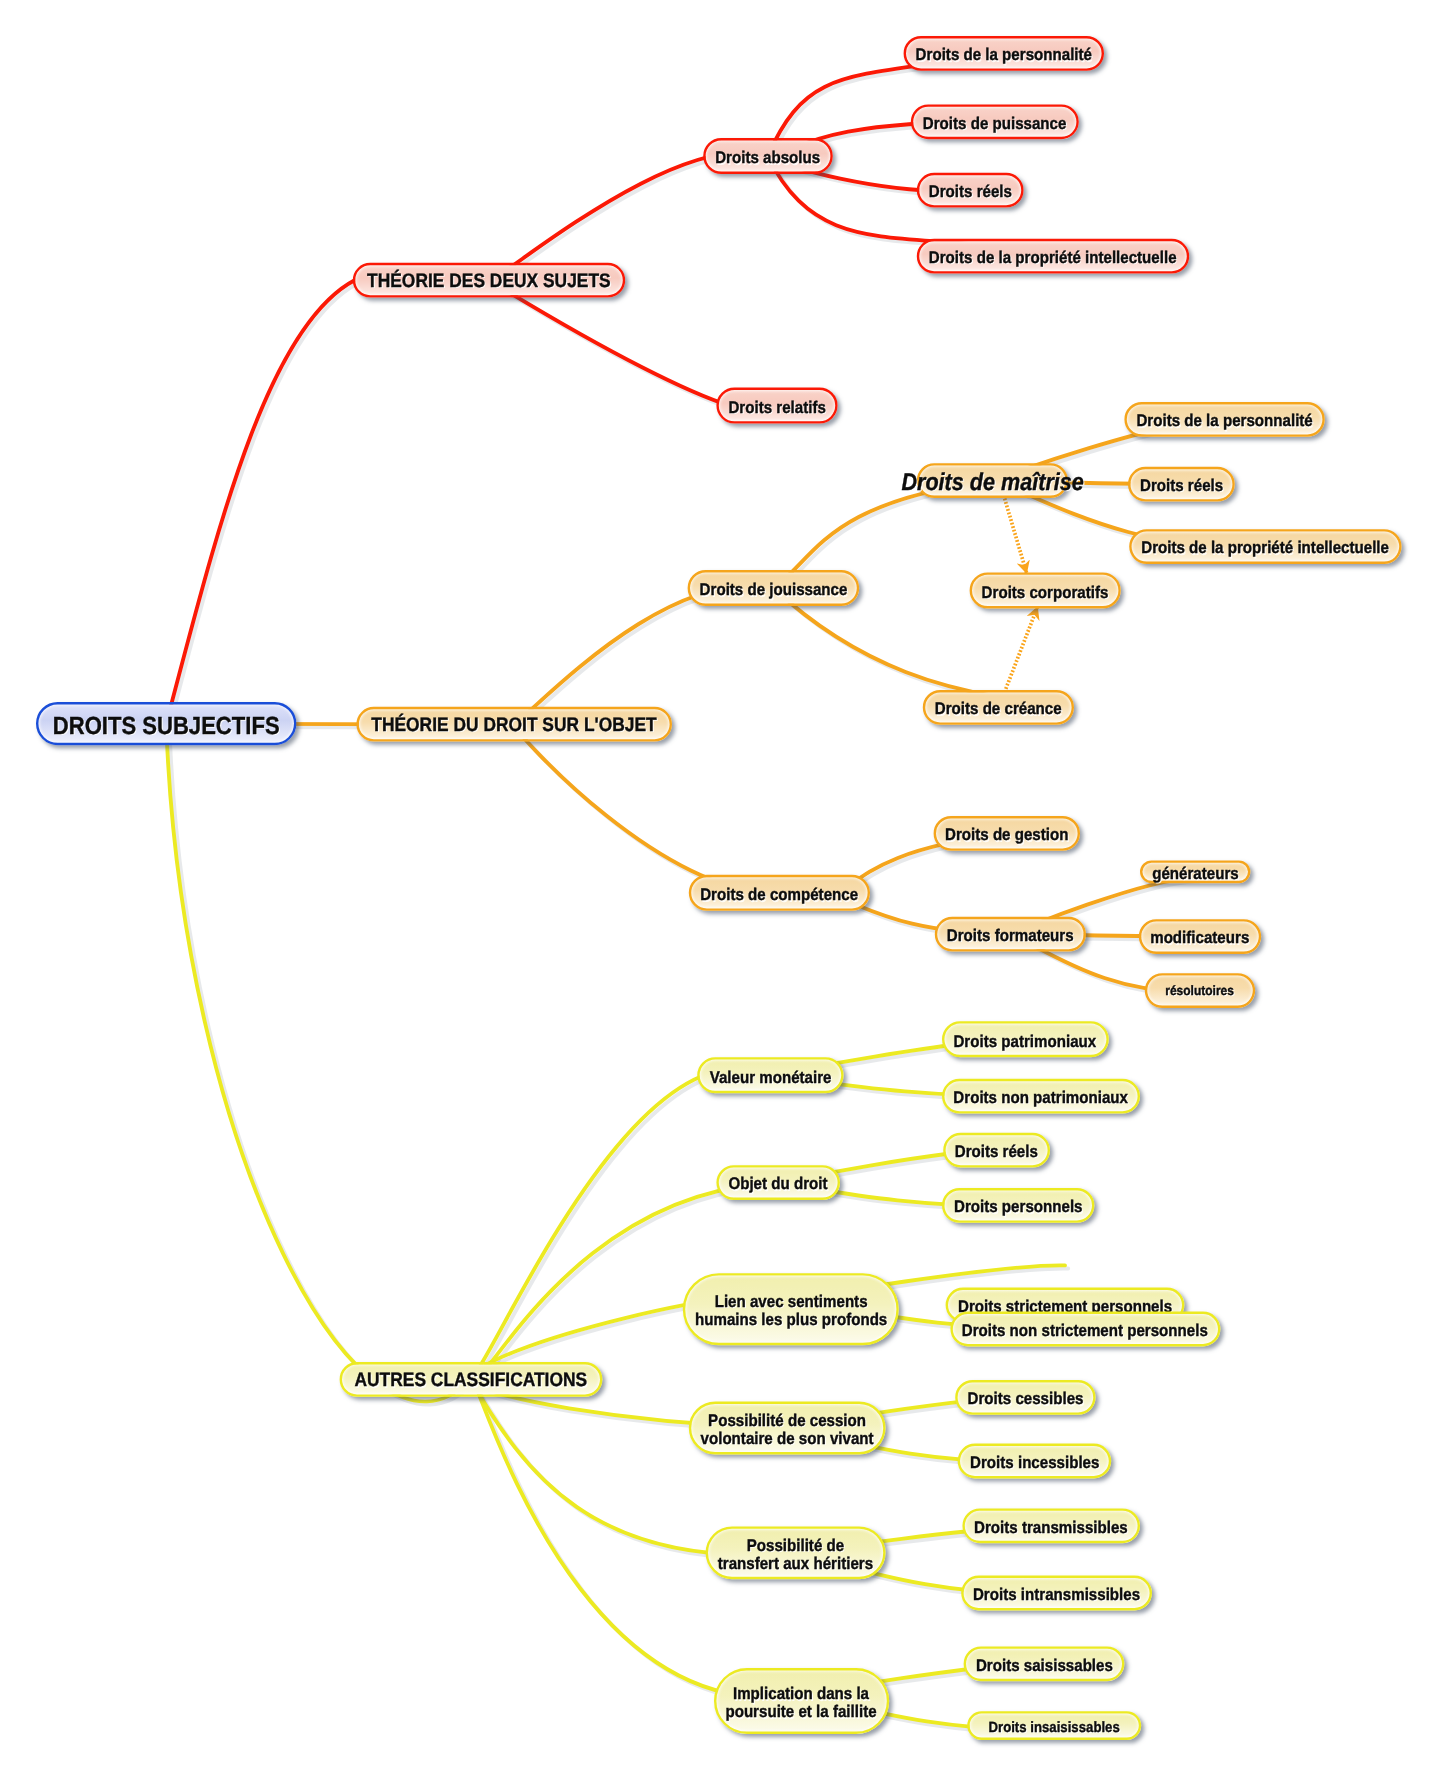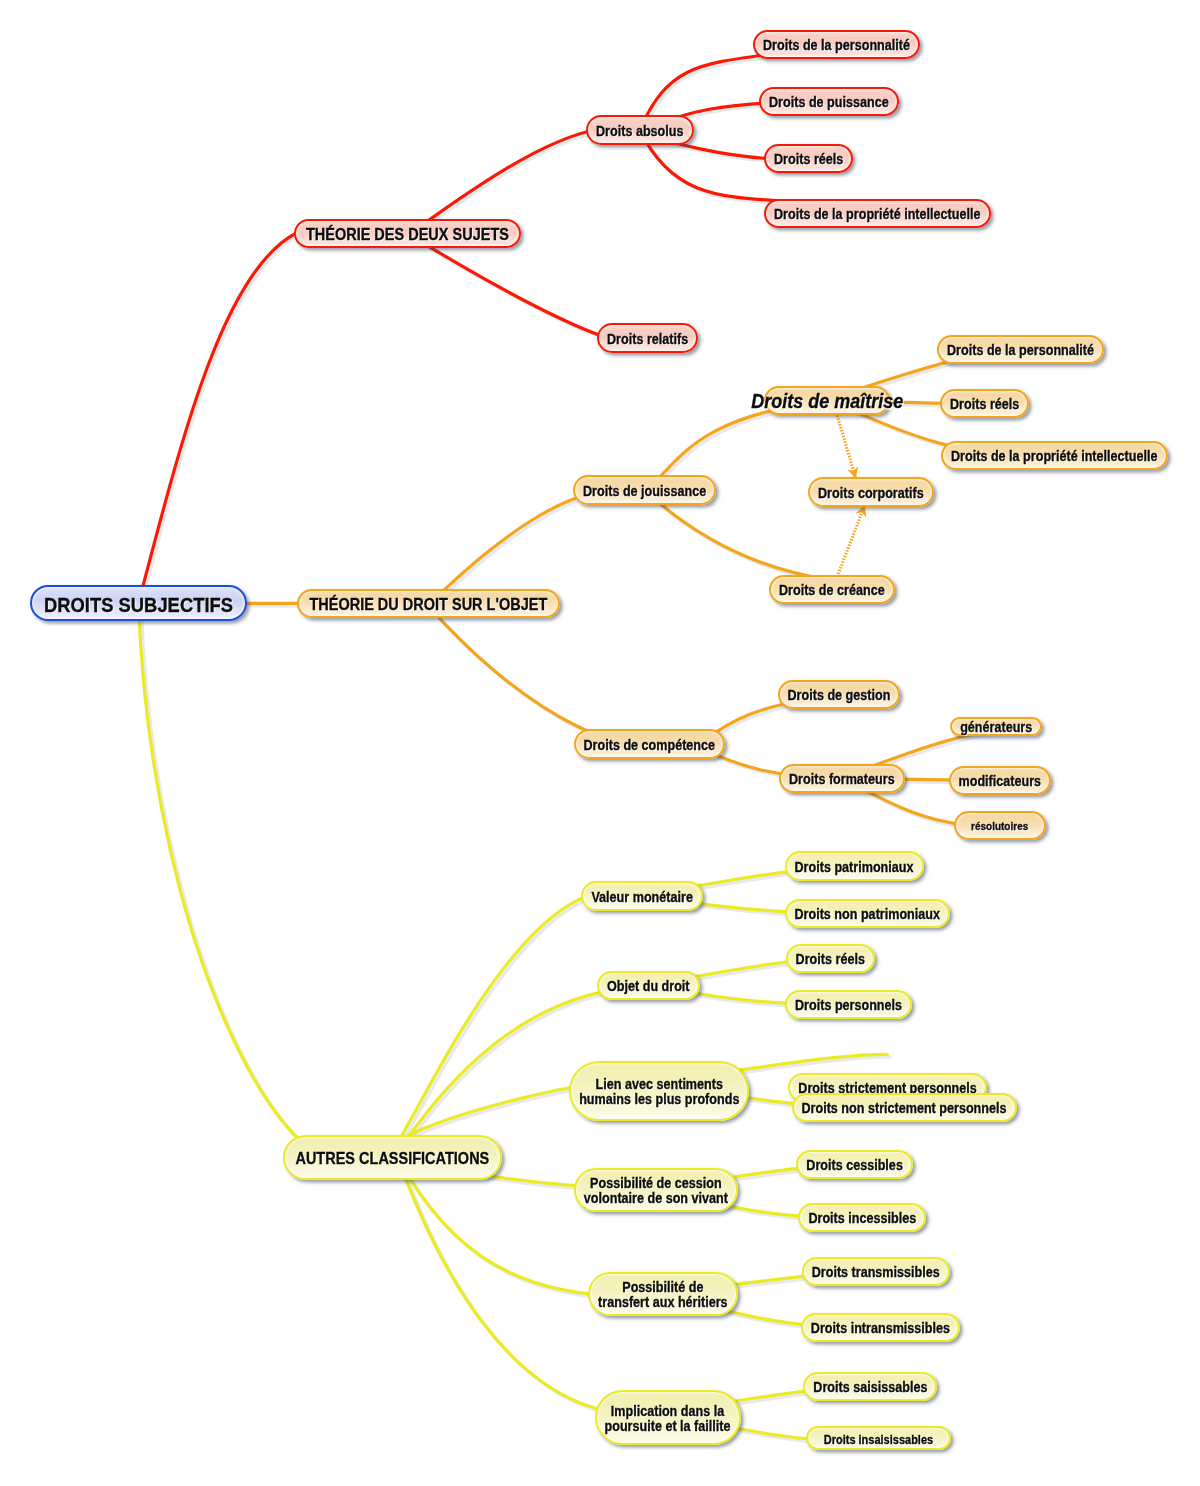--- a/index.html
+++ b/index.html
@@ -141,21 +141,21 @@
   <div class="node n-orange" style="left:940px;top:388.8px;width:89.3px;height:29.4px;font-size:12.6px;"><span class="nl">Droits réels</span></div>
   <div class="node n-orange" style="left:941px;top:440.8px;width:226.5px;height:29.4px;font-size:12.6px;"><span class="nl">Droits de la propriété intellectuelle</span></div>
   <div class="node n-orange" style="left:808px;top:477.3px;width:125.7px;height:29.4px;font-size:12.6px;justify-content:center;"><span class="nl">Droits corporatifs</span></div>
   <div class="node n-orange" style="left:769px;top:574.8px;width:125.7px;height:29.4px;font-size:12.6px;"><span class="nl">Droits de créance</span></div>
   <div class="node n-orange" style="left:573.5px;top:729.4499999999999px;width:151.6px;height:29.4px;font-size:12.6px;"><span class="nl">Droits de compétence</span></div>
   <div class="node n-orange" style="left:777.5px;top:679.8px;width:122.9px;height:29.4px;font-size:12.6px;"><span class="nl">Droits de gestion</span></div>
   <div class="node n-orange" style="left:779px;top:763.8px;width:125.7px;height:29.4px;font-size:12.6px;"><span class="nl">Droits formateurs</span></div>
   <div class="node n-orange" style="left:950.2px;top:717.25px;width:92.1px;height:19px;font-size:12.6px;"><span class="nl">générateurs</span></div>
   <div class="node n-orange" style="left:948.5px;top:765.5999999999999px;width:102.6px;height:29.4px;font-size:12.6px;"><span class="nl">modificateurs</span></div>
   <div class="node n-orange" style="left:953.6px;top:810.5999999999999px;width:92.1px;height:29.4px;font-size:10px;"><span class="nl">résolutoires</span></div>
-  <div class="node n-yellow" style="left:283px;top:1135.3px;width:218.7px;height:45px;font-size:14.5px;"><span class="nl">AUTRES CLASSIFICATIONS</span></div>
+  <div class="node n-yellow" style="left:283px;top:1135.3px;width:218.7px;height:29px;font-size:14.5px;"><span class="nl">AUTRES CLASSIFICATIONS</span></div>
   <div class="node n-yellow" style="left:581.4px;top:881.45px;width:121.5px;height:29.4px;font-size:12.6px;"><span class="nl">Valeur monétaire</span></div>
   <div class="node n-yellow" style="left:784.5px;top:851.4px;width:139.0px;height:29.4px;font-size:12.6px;"><span class="nl">Droits patrimoniaux</span></div>
   <div class="node n-yellow" style="left:784.5px;top:898.55px;width:165.5px;height:29.4px;font-size:12.6px;"><span class="nl">Droits non patrimoniaux</span></div>
   <div class="node n-yellow" style="left:597px;top:971.05px;width:102.6px;height:29.4px;font-size:12.6px;"><span class="nl">Objet du droit</span></div>
   <div class="node n-yellow" style="left:785.6px;top:944.05px;width:89.3px;height:29.4px;font-size:12.6px;"><span class="nl">Droits réels</span></div>
   <div class="node n-yellow" style="left:785px;top:989.6999999999999px;width:127.1px;height:29.4px;font-size:12.6px;"><span class="nl">Droits personnels</span></div>
   <div class="node n-yellow" style="left:569.2px;top:1061.0px;width:180.2px;height:60px;font-size:12.6px;"><span class="nl">Lien avec sentiments</span><span class="nl">humains les plus profonds</span></div>
   <div class="node n-yellow" style="left:788.3px;top:1039.8px;width:198.5px;height:29.4px;font-size:12.6px;margin-top:33px;"><span class="nl">Droits strictement personnels</span></div>
   <div class="node n-yellow" style="left:791.5px;top:1092.8999999999999px;width:225.0px;height:29.4px;font-size:12.6px;"><span class="nl">Droits non strictement personnels</span></div>
   <div class="node n-yellow" style="left:573.8px;top:1167.65px;width:164.2px;height:44.0px;font-size:12.6px;"><span class="nl">Possibilité de cession</span><span class="nl">volontaire de son vivant</span></div>

